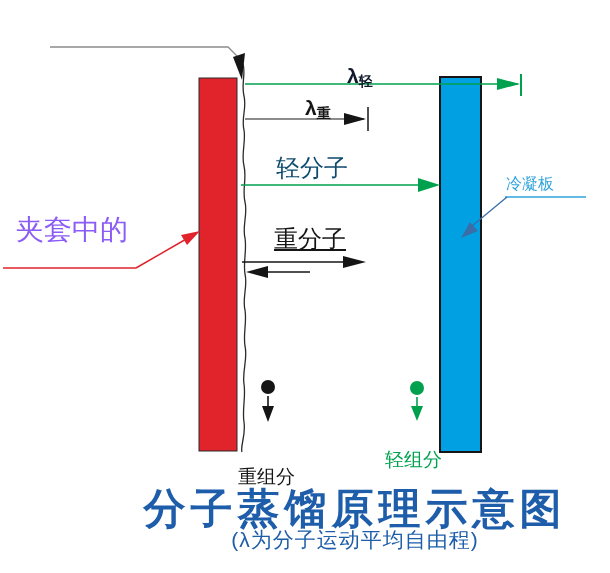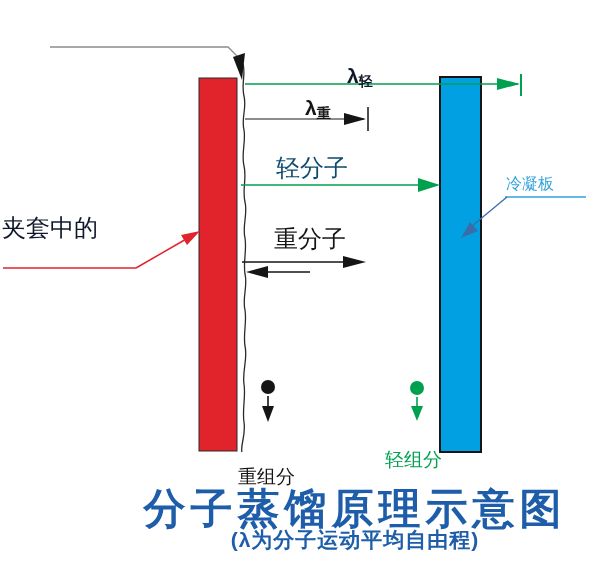--- a/index.html
+++ b/index.html
@@ -3,37 +3,37 @@
 <meta charset="utf-8">
 <style>
   html,body{margin:0;padding:0;background:#ffffff;}
   #stage{
     position:relative;width:610px;height:573px;background:#ffffff;overflow:hidden;
     font-family:"Liberation Sans", sans-serif;
   }
   #diagram-svg{position:absolute;left:0;top:0;width:610px;height:573px;}
   .lbl{position:absolute;white-space:nowrap;line-height:1.15;}
   .feed{left:47px;top:14px;font-size:21px;letter-spacing:1px;color:#2b2b2b;}
-  .jacket{left:2px;top:214px;width:140px;color:#0f172a;font-size:24px;}
+  .jacket{left:2px;top:214px;width:140px;text-align:center;color:#8b5cf6;font-size:28px;}
   .jacket .l2{margin-top:3px;}
   .coldlabel{left:506px;top:175px;font-size:16px;color:#2fa3dc;}
   .lightmol{left:276px;top:154px;font-size:24px;color:#0c4a6e;}
-  .heavymol{left:274px;top:225px;font-size:24px;color:#151515;}
+  .heavymol{left:274px;top:225px;font-size:24px;color:#151515;text-decoration:underline;}
   .lam{position:absolute;font-weight:bold;}
   .lam .sym{font-size:21px;}
   .lam .sub{font-size:14px;vertical-align:-3px;font-weight:bold;}
   .lam-light{left:347px;top:52px;color:#0f172a;margin-top:12px;}
   .lam-heavy{left:281px;top:96px;color:#151515;margin-left:24px;}
   .fraction{font-size:19px;margin-top:44px;}
   .heavyfrac{left:238px;top:422px;color:#151515;}
   .lightfrac{left:385px;top:405px;color:#00a14e;}
   .title-main{left:120px;top:485px;width:470px;text-align:center;
     font-size:42px;font-weight:bold;letter-spacing:5px;color:#1d5da9;}
   .title-sub{left:120px;top:528px;width:470px;text-align:center;
-    font-size:21px;font-weight:700;letter-spacing:1px;color:#1d5da9;}
+    font-size:21px;font-weight:400;letter-spacing:1px;color:#1d5da9;}
 </style>
 </head>
 <body>
 
 <div id="stage">
 
   <svg id="diagram-svg" viewBox="0 0 610 573">
 
     <rect x="199" y="78" width="38" height="373" stroke-width="1" fill="#e1232b" stroke="#2a2a2a"></rect>
     <rect x="440" y="77" width="41" height="375" stroke-width="2" fill="#00a0e3" stroke="#151515"></rect>

